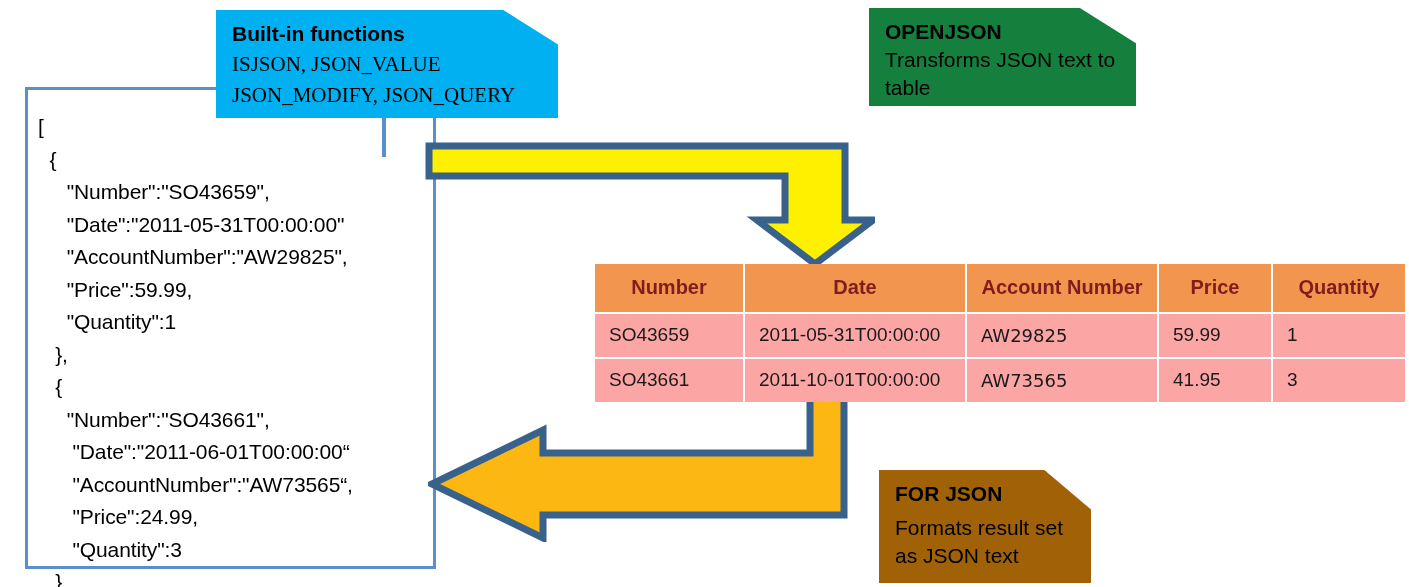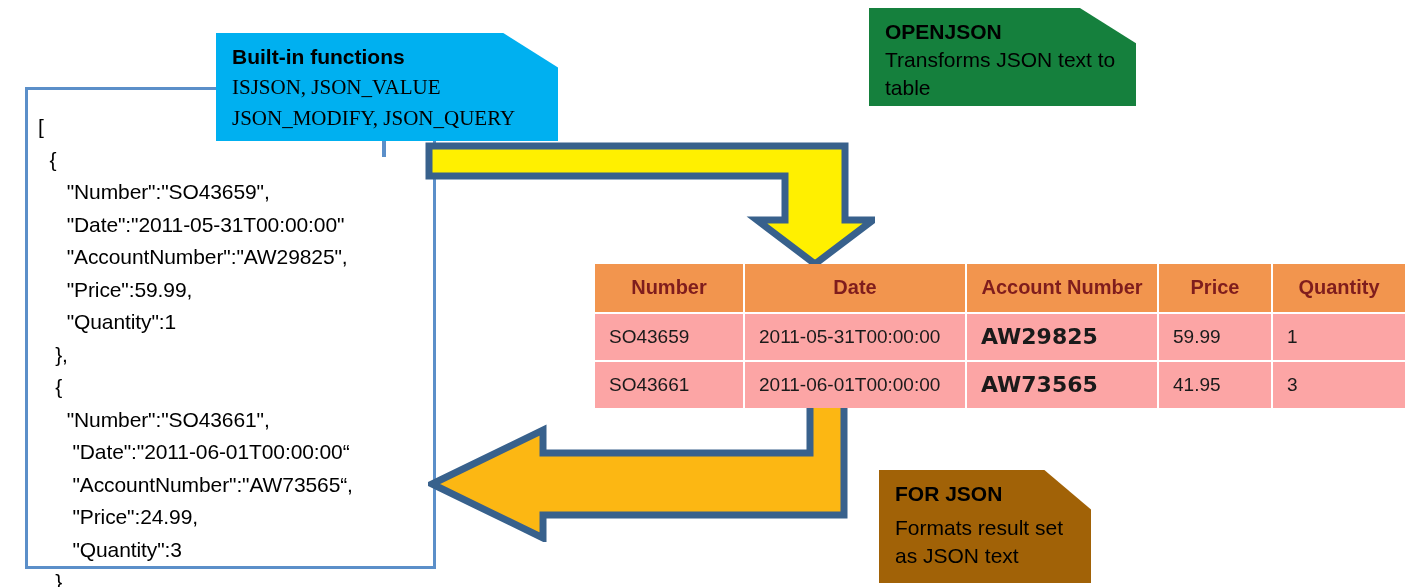--- a/index.html
+++ b/index.html
@@ -74,21 +74,20 @@
   }
 
   #callout-builtin {
     left: 216px;
     top: 10px;
     width: 342px;
     height: 108px;
     background: #00B0F0;
     -webkit-clip-path: polygon(0 0, 84% 0, 100% 32%, 100% 100%, 0 100%);
     clip-path: polygon(0 0, 84% 0, 100% 32%, 100% 100%, 0 100%);
-    margin-top: 23px;
   }
   #callout-builtin .ctitle { margin-bottom: 1px; }
   #callout-builtin .cbody  { line-height: 31px; }
 
   #callout-openjson {
     left: 869px;
     top: 8px;
     width: 267px;
     height: 98px;
     background: #15803d;
@@ -139,22 +138,21 @@
     background: #fca5a5;
     color: #1a1a1a;
     font-size: 19px;
     text-align: left;
     padding: 10px 14px 11px 14px;
     white-space: nowrap;
   }
   #result-table th.c-acct { font-size: 20px; }
   #result-table td.c-acct {
     font-family: "DejaVu Sans", sans-serif;
-    font-size: 22px;
-    font-weight: bold;
+    font-size: 18px;
   }
   .col-number   { width: 148px; }
   .col-date     { width: 220px; }
   .col-acct     { width: 190px; }
   .col-price    { width: 112px; }
   .col-quantity { width: 132px; }
 </style>
 </head>
 <body>
 
@@ -224,21 +222,21 @@
     <tbody>
       <tr>
         <td>SO43659</td>
         <td>2011-05-31T00:00:00</td>
         <td class="c-acct">AW29825</td>
         <td>59.99</td>
         <td>1</td>
       </tr>
       <tr>
         <td>SO43661</td>
-        <td>2011-06-01T00:00:00</td>
+        <td>2011-10-01T00:00:00</td>
         <td class="c-acct">AW73565</td>
         <td>41.95</td>
         <td>3</td>
       </tr>
     </tbody>
   </table>
 
 </div>
 
 </body></html>

